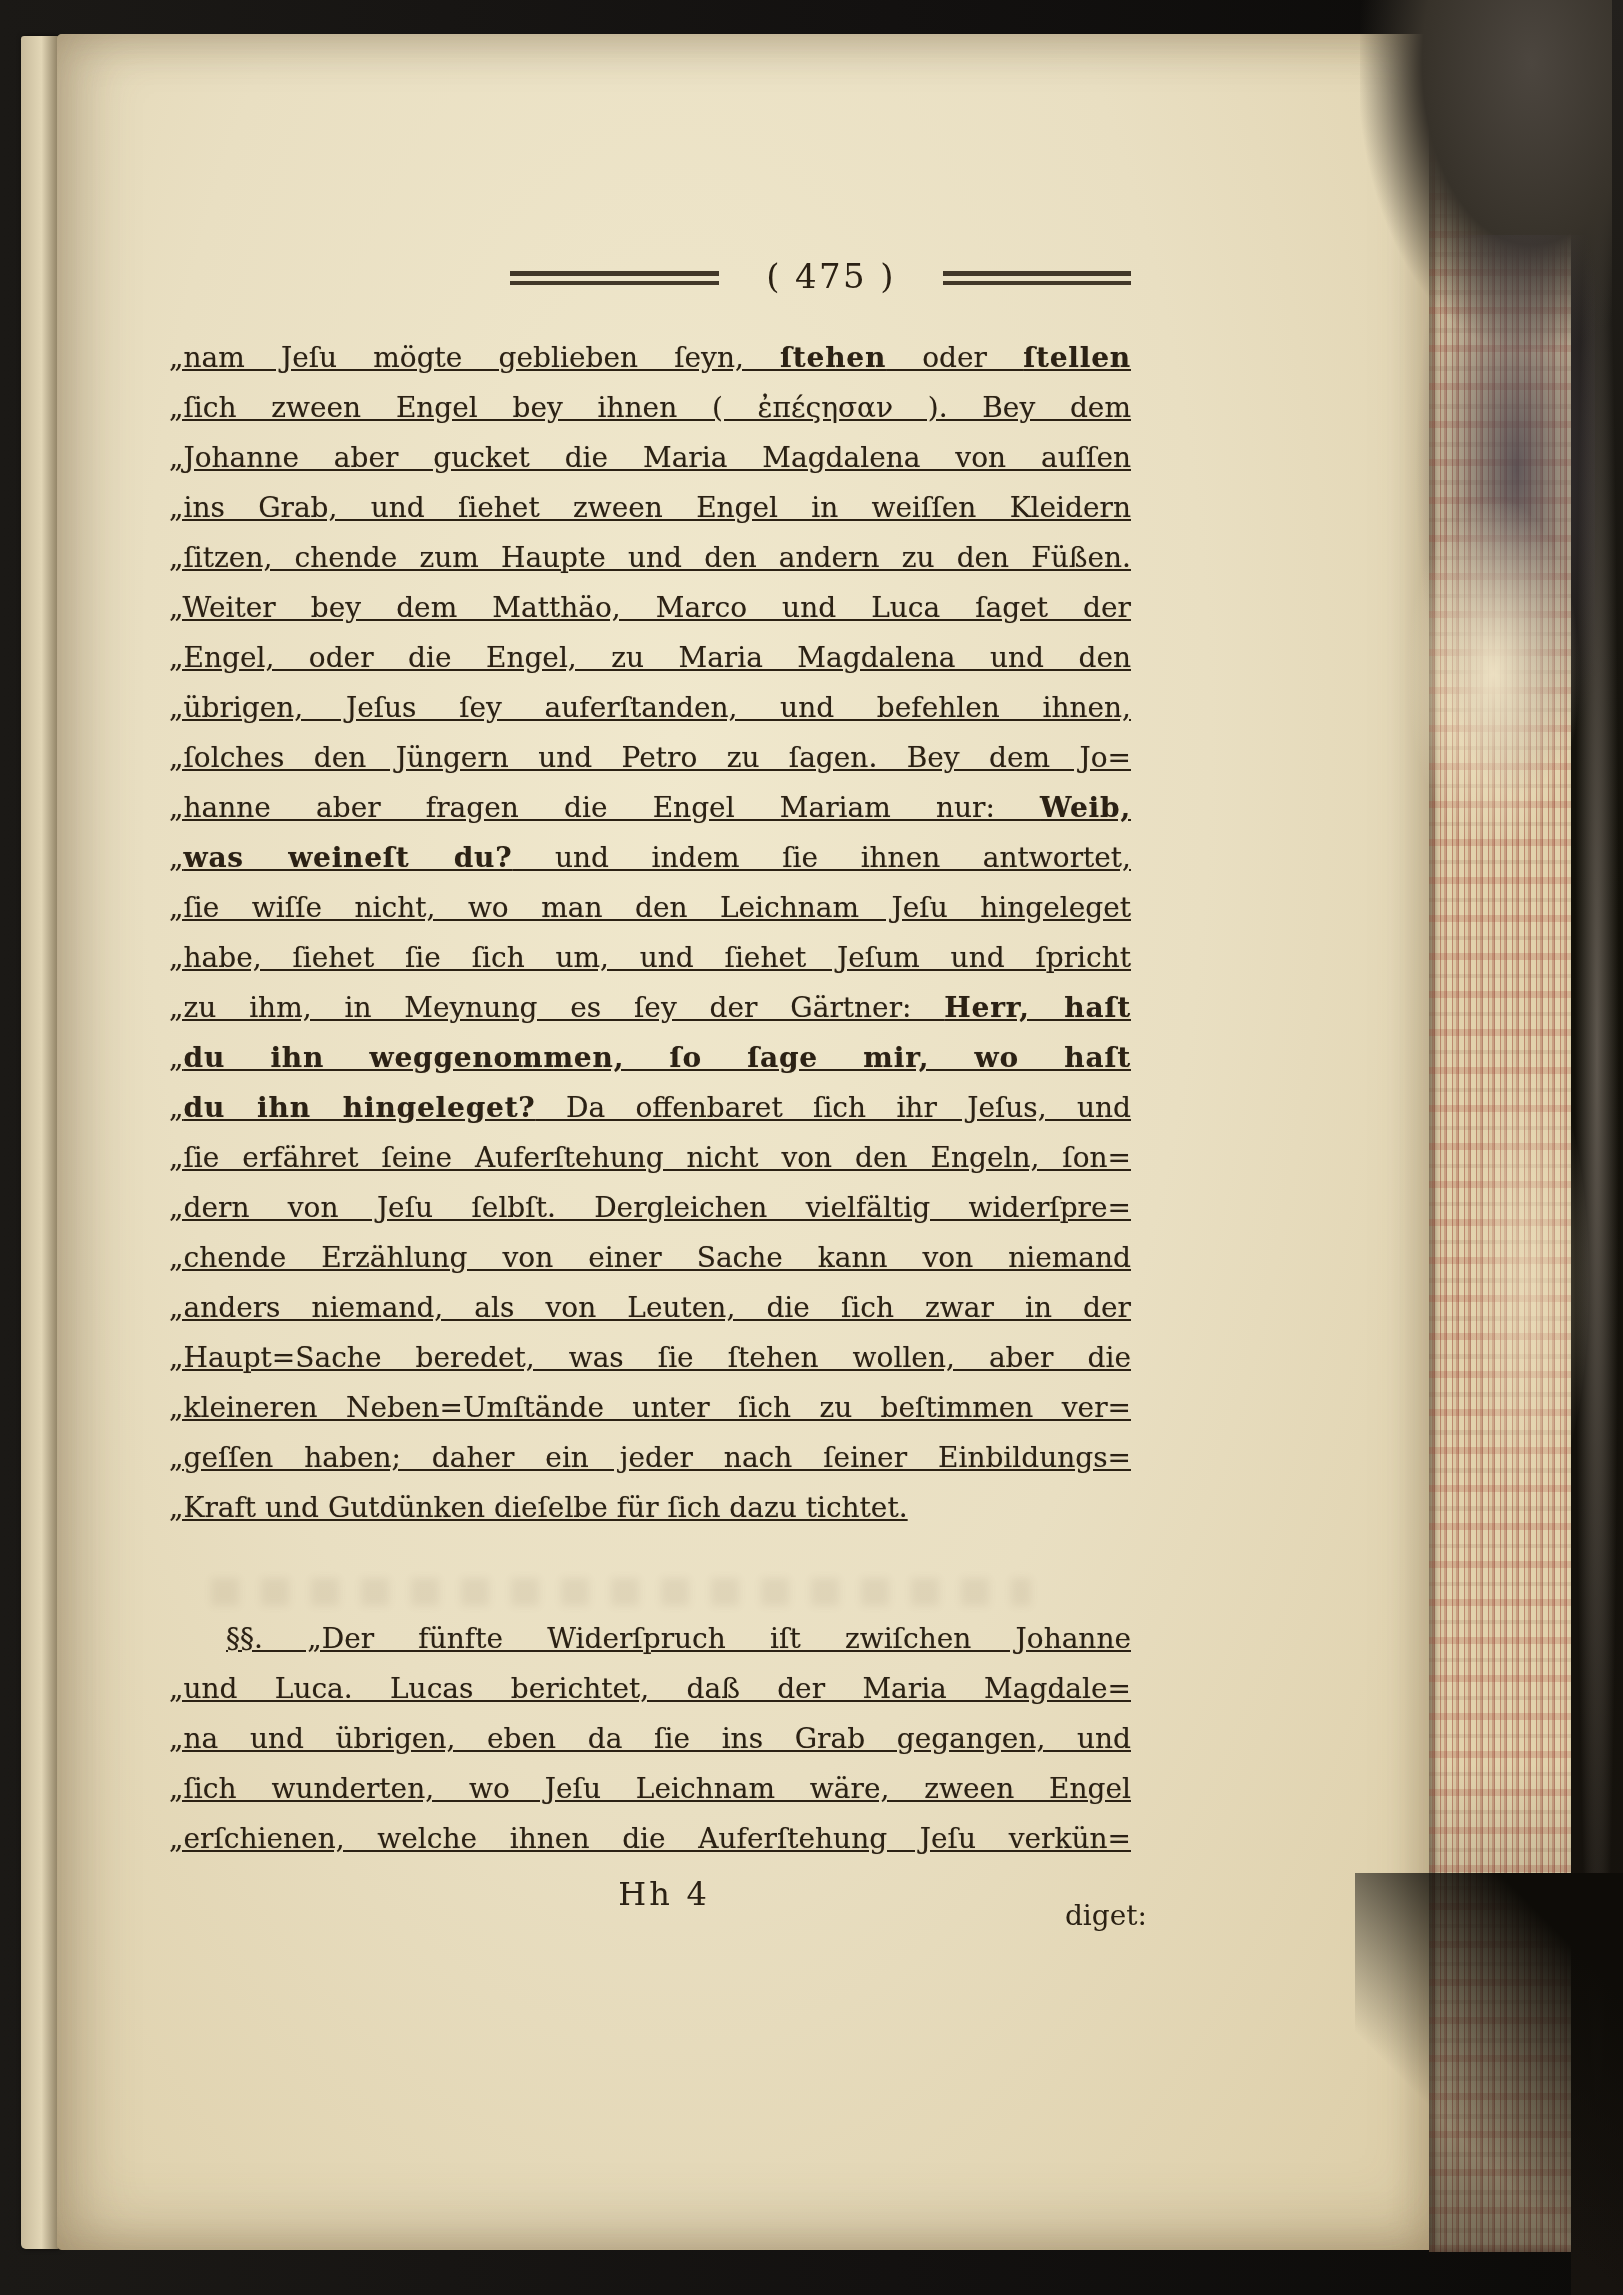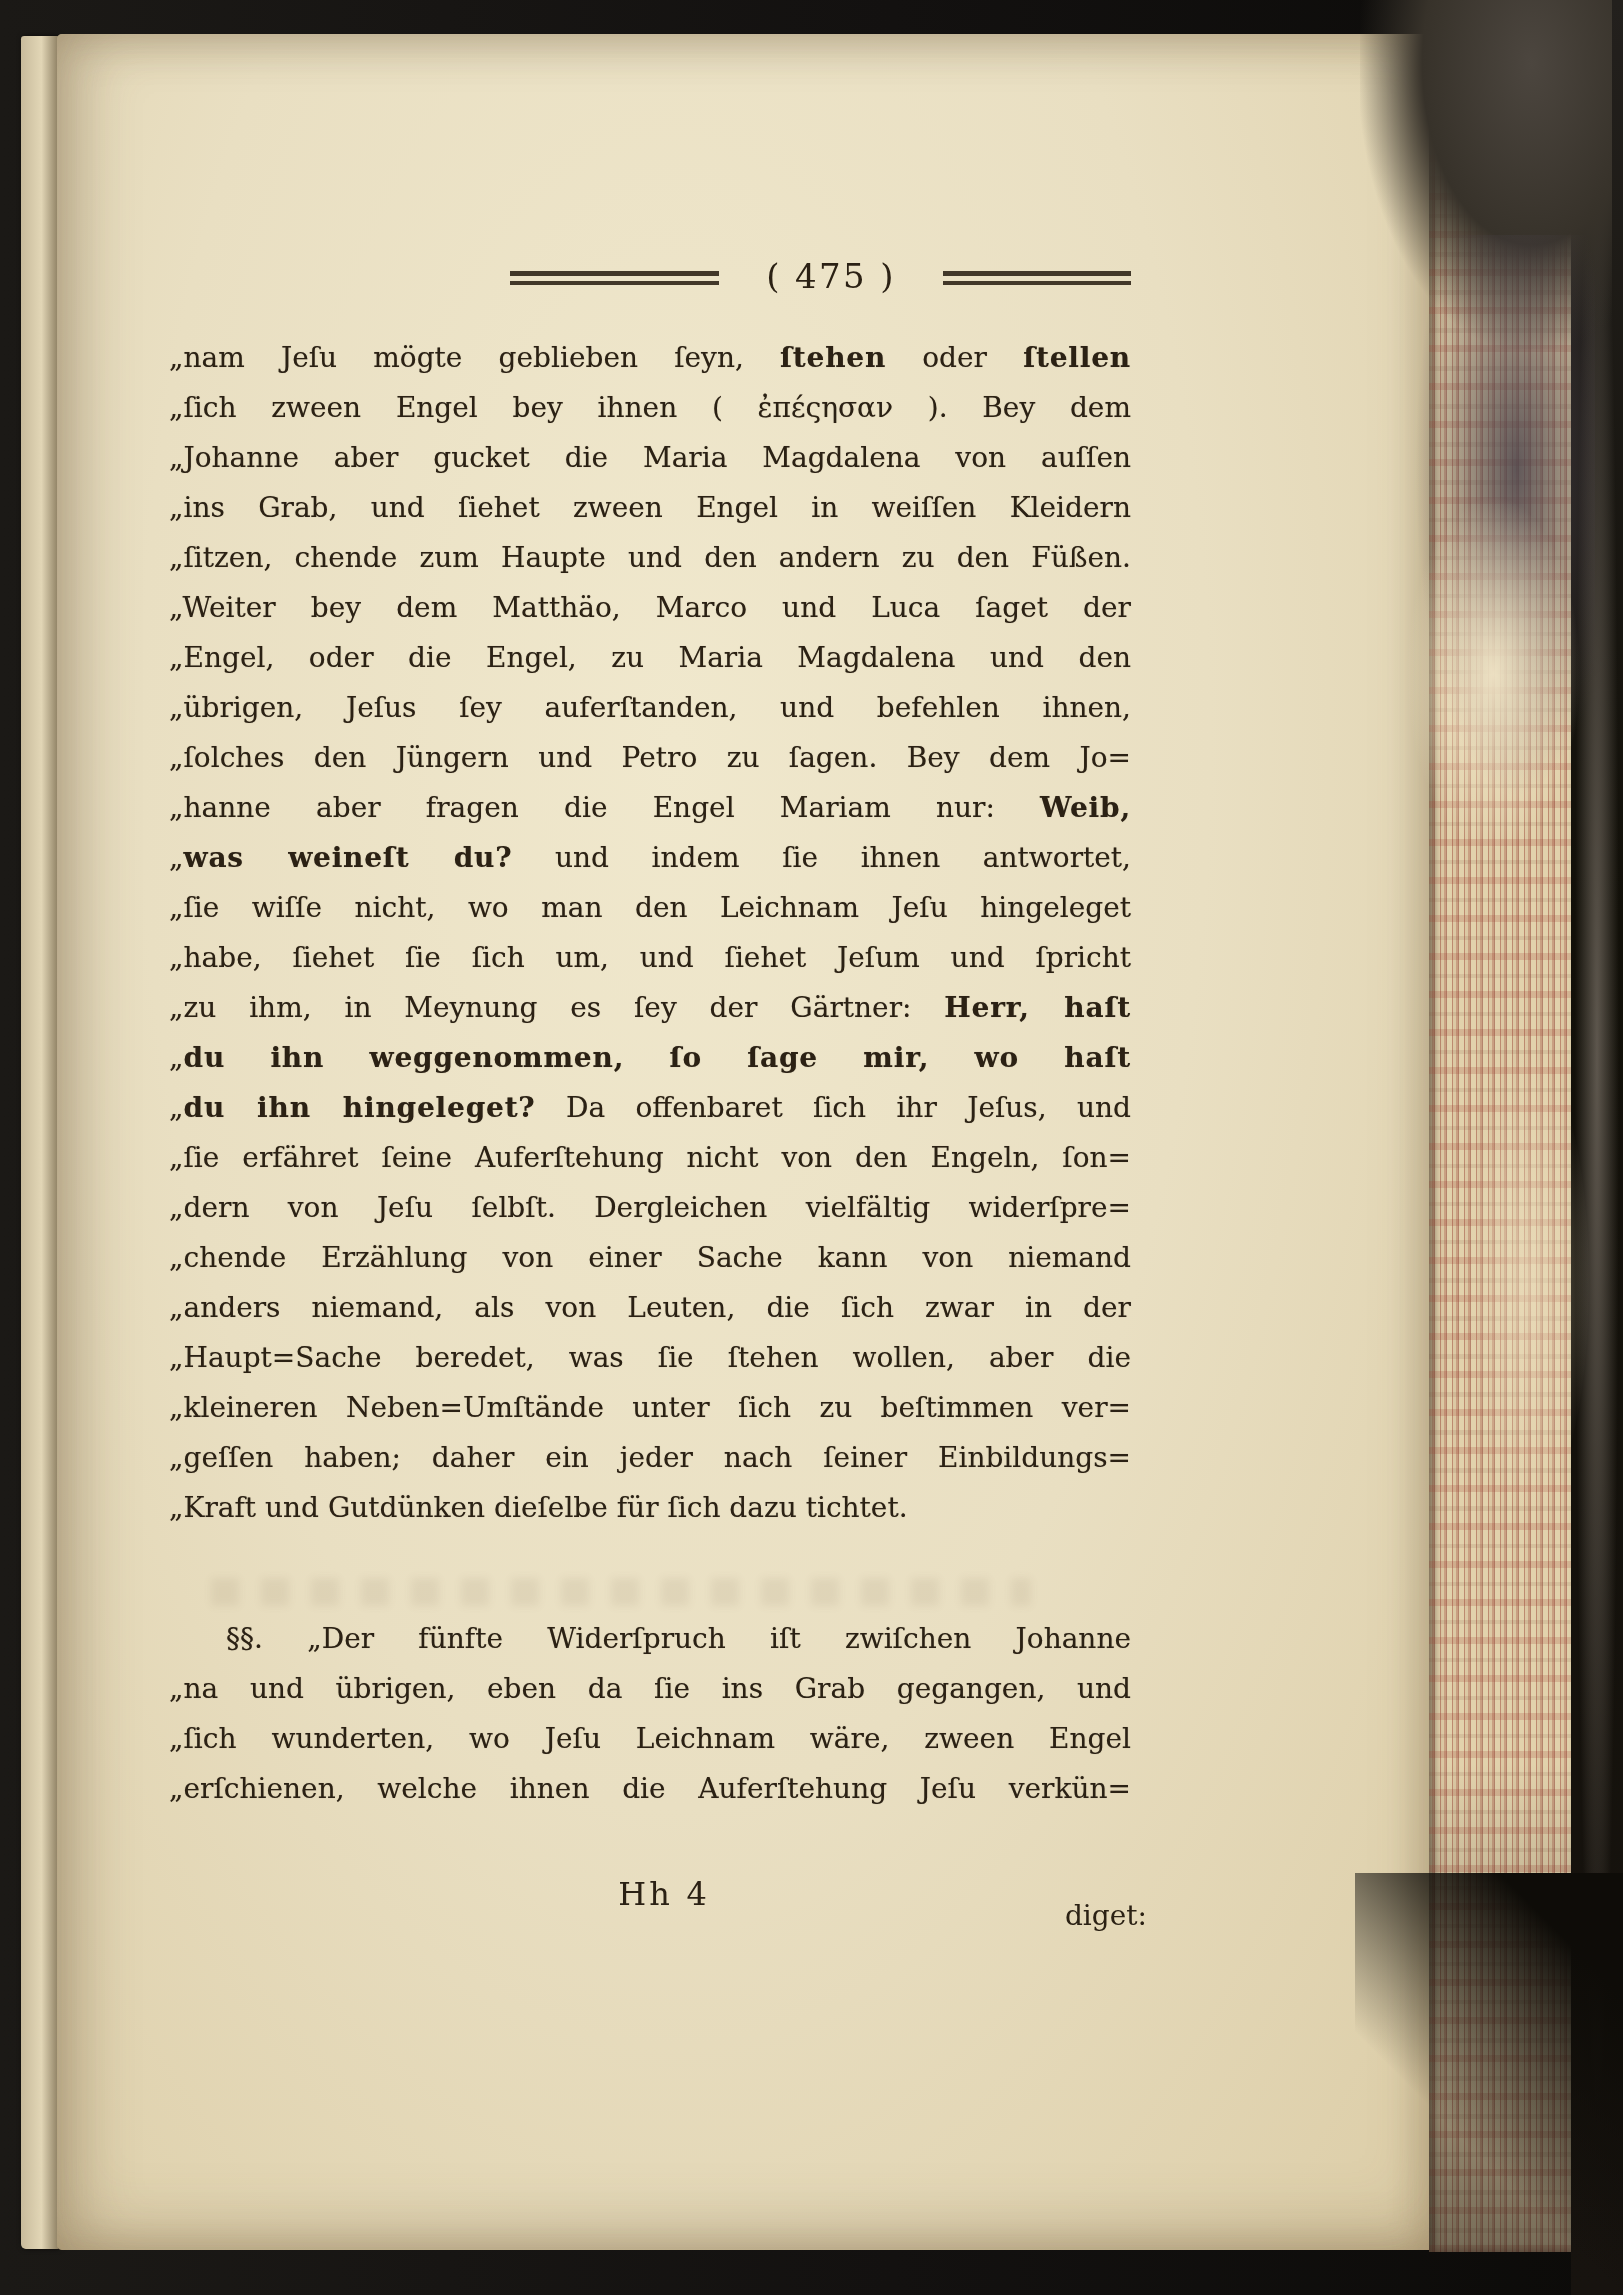--- a/index.html
+++ b/index.html
@@ -70,20 +70,21 @@
     top: 299px; left: 112px; width: 962px;
     font-size: 28px;
     line-height: 50px;
     color: var(--ink, #2b2114);
     text-shadow: 0 0 0.8px rgba(43,33,20,.35);
   }
   .para + .para { margin-top: 81px; }
   .line {
     text-align: justify;
     text-align-last: justify;
+    text-decoration: underline;
   }
   .line.last { text-align-last: left; }
   .line.indent { padding-left: 57px; }
   .line .bold { font-weight: bold; letter-spacing: 0.8px; }
   
   .bleed {
     position: absolute;
     left: 154px; top: 1544px;
     width: 820px; height: 28px;
     background: repeating-linear-gradient(90deg,
@@ -222,20 +223,21 @@
           <div class="line"><span class="reg">„dern von Jeſu ſelbſt. Dergleichen vielfältig widerſpre=</span></div>
           <div class="line"><span class="reg">„chende Erzählung von einer Sache kann von niemand</span></div>
           <div class="line"><span class="reg">„anders niemand, als von Leuten, die ſich zwar in der</span></div>
           <div class="line"><span class="reg">„Haupt=Sache beredet, was ſie ſtehen wollen, aber die</span></div>
           <div class="line"><span class="reg">„kleineren Neben=Umſtände unter ſich zu beſtimmen ver=</span></div>
           <div class="line"><span class="reg">„geſſen haben; daher ein jeder nach ſeiner Einbildungs=</span></div>
           <div class="line last"><span class="reg">„Kraft und Gutdünken dieſelbe für ſich dazu tichtet.</span></div>
         </div>
         <div class="para">
           <div class="line indent"><span class="reg">§§. „Der fünfte Widerſpruch iſt zwiſchen Johanne</span></div>
+          <div class="line"><span class="reg">„und Luca. Lucas berichtet, daß der Maria Magdale=</span></div>
           <div class="line"><span class="reg">„na und übrigen, eben da ſie ins Grab gegangen, und</span></div>
           <div class="line"><span class="reg">„ſich wunderten, wo Jeſu Leichnam wäre, zween Engel</span></div>
           <div class="line"><span class="reg">„erſchienen, welche ihnen die Auferſtehung Jeſu verkün=</span></div>
         </div>
       </div>
 
     <div class="bleed"></div>
 
     <div class="page-footer">
       <span class="sig">Hh 4</span>

